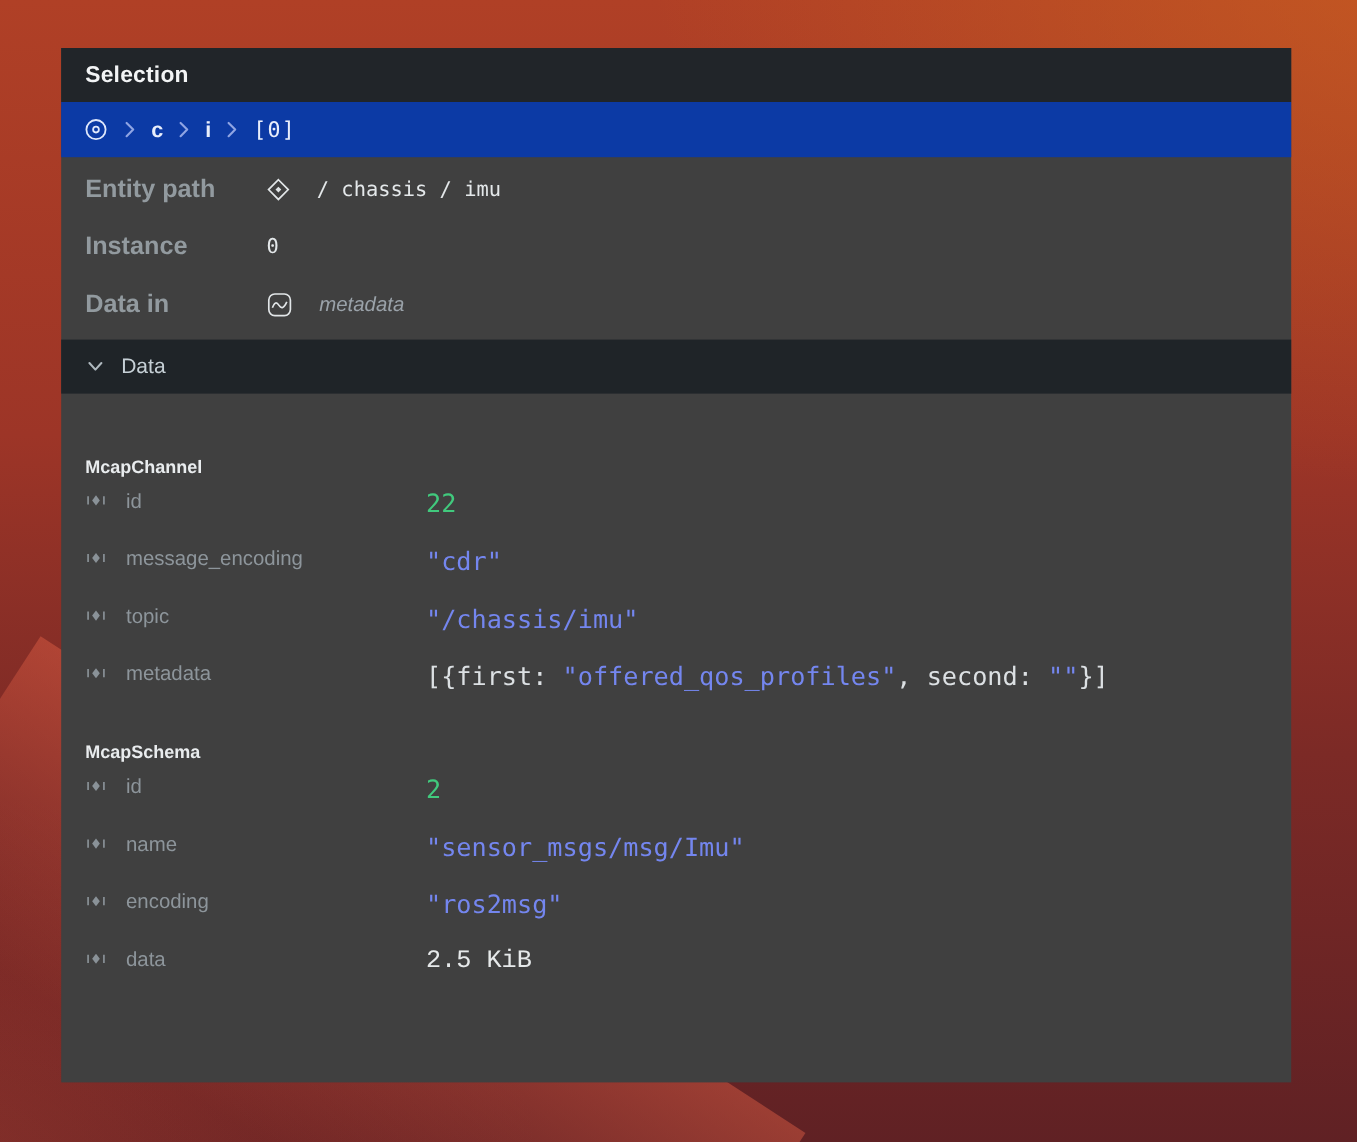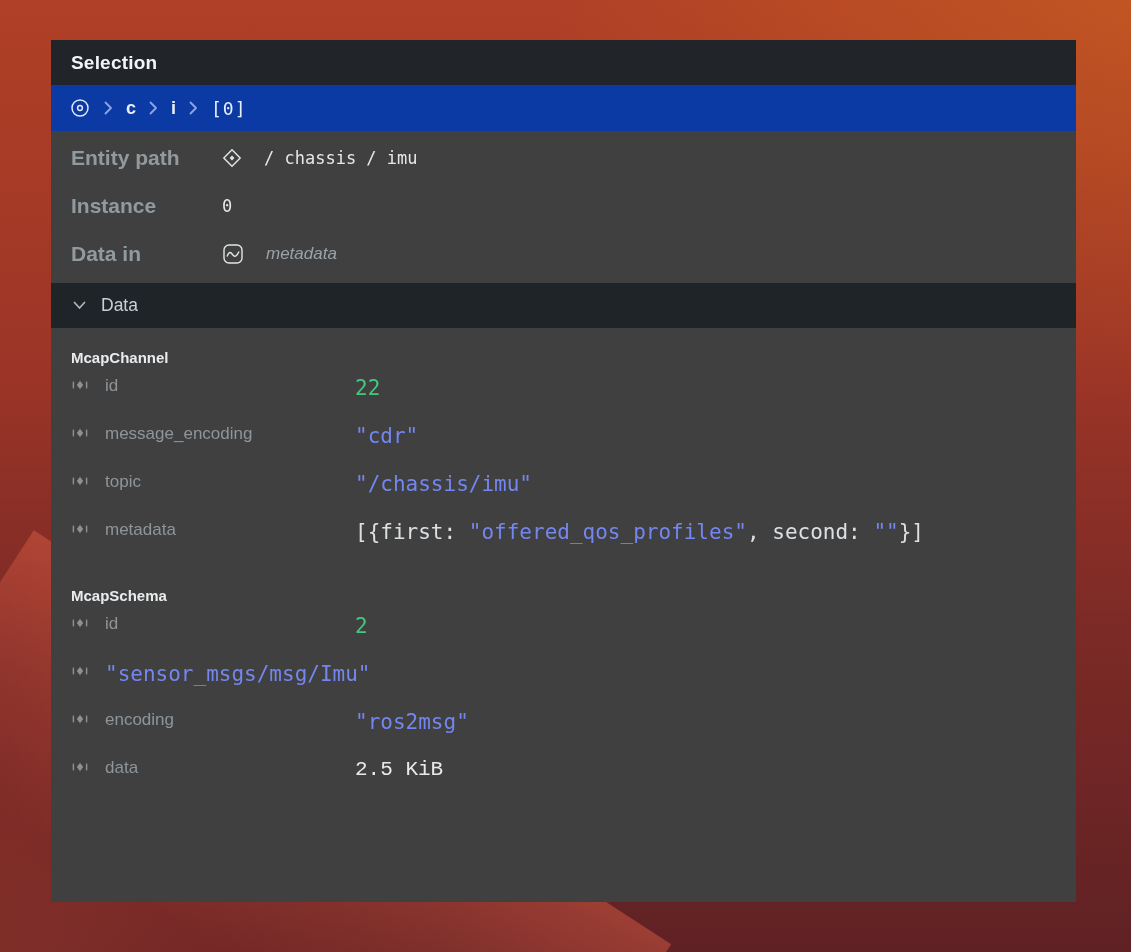--- a/index.html
+++ b/index.html
@@ -47,21 +47,21 @@
   .italic-link { font-style:italic; color:#9aa2a9; font-size:17px; }
   .row-icon { display:flex; align-items:center; color:#e2e6e8; }
 
   .section-header {
     height:45px; background:#1f2428; display:flex; align-items:center;
     padding:0 22px; gap:15px; color:#c6d0d6; font-size:17.5px; font-weight:500;
     margin-top:5px; cursor:pointer;
   }
   .sh-chevron { display:flex; align-items:center; color:#aeb8be; }
 
-  .data-body { padding:2px 0 10px; }
+  .data-body { padding:2px 0 10px;margin-top:32px; }
   .group-title {
     height:38px; display:flex; align-items:center; padding:0 20px;
     color:#e9eccd; color:#e9ecee; font-size:15px; font-weight:600; margin-top:8px;
   }
   .field-row { height:48px; display:flex; align-items:flex-start; padding:0 20px; }
   .field-icon { width:20px; flex:0 0 20px; margin-right:14px; display:flex; align-items:center; color:#8a9298; }
   .field-label { width:250px; flex:0 0 250px; color:#8d959b; font-size:17px; }
   .field-value { font-family:"DejaVu Sans Mono", monospace; font-size:21px; white-space:pre; }
   .val-number { color:#41c97d; }
   .val-string { color:#7486ef; }
@@ -223,20 +223,21 @@
   </div>
 
   <div class="field-row">
     <span class="field-icon">
       <svg width="18" height="18" viewBox="0 0 18 18" fill="none" stroke="currentColor" stroke-width="1.4">
         <line x1="2.4" y1="5.6" x2="2.4" y2="12.4"></line>
         <line x1="15.6" y1="5.6" x2="15.6" y2="12.4"></line>
         <path d="M9 4.8 L12.2 9 L9 13.2 L5.8 9 Z" fill="currentColor" stroke="none"></path>
       </svg>
     </span>
+    <span class="field-label">name</span>
     <span class="field-value val-string">"sensor_msgs/msg/Imu"</span>
   </div>
 
   <div class="field-row">
     <span class="field-icon">
       <svg width="18" height="18" viewBox="0 0 18 18" fill="none" stroke="currentColor" stroke-width="1.4">
         <line x1="2.4" y1="5.6" x2="2.4" y2="12.4"></line>
         <line x1="15.6" y1="5.6" x2="15.6" y2="12.4"></line>
         <path d="M9 4.8 L12.2 9 L9 13.2 L5.8 9 Z" fill="currentColor" stroke="none"></path>
       </svg>

